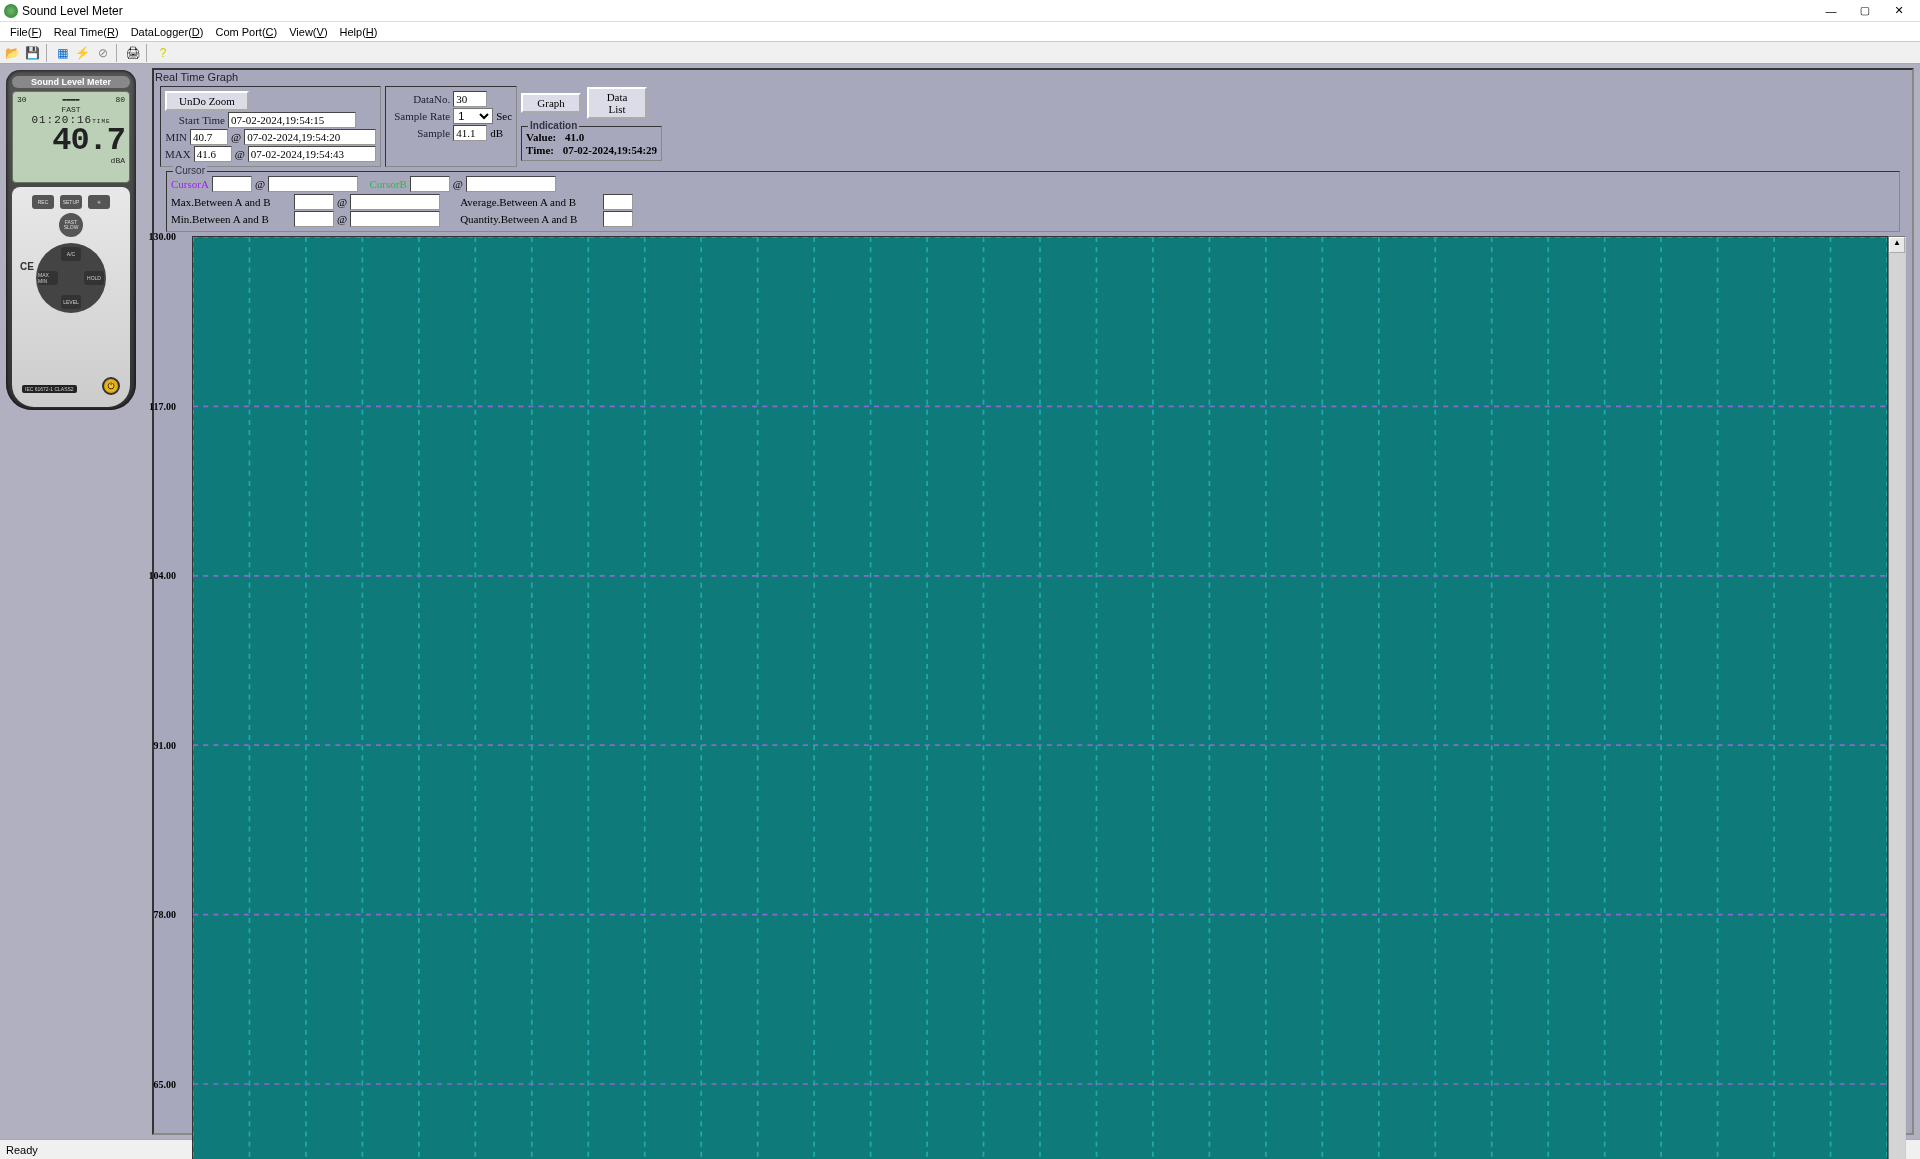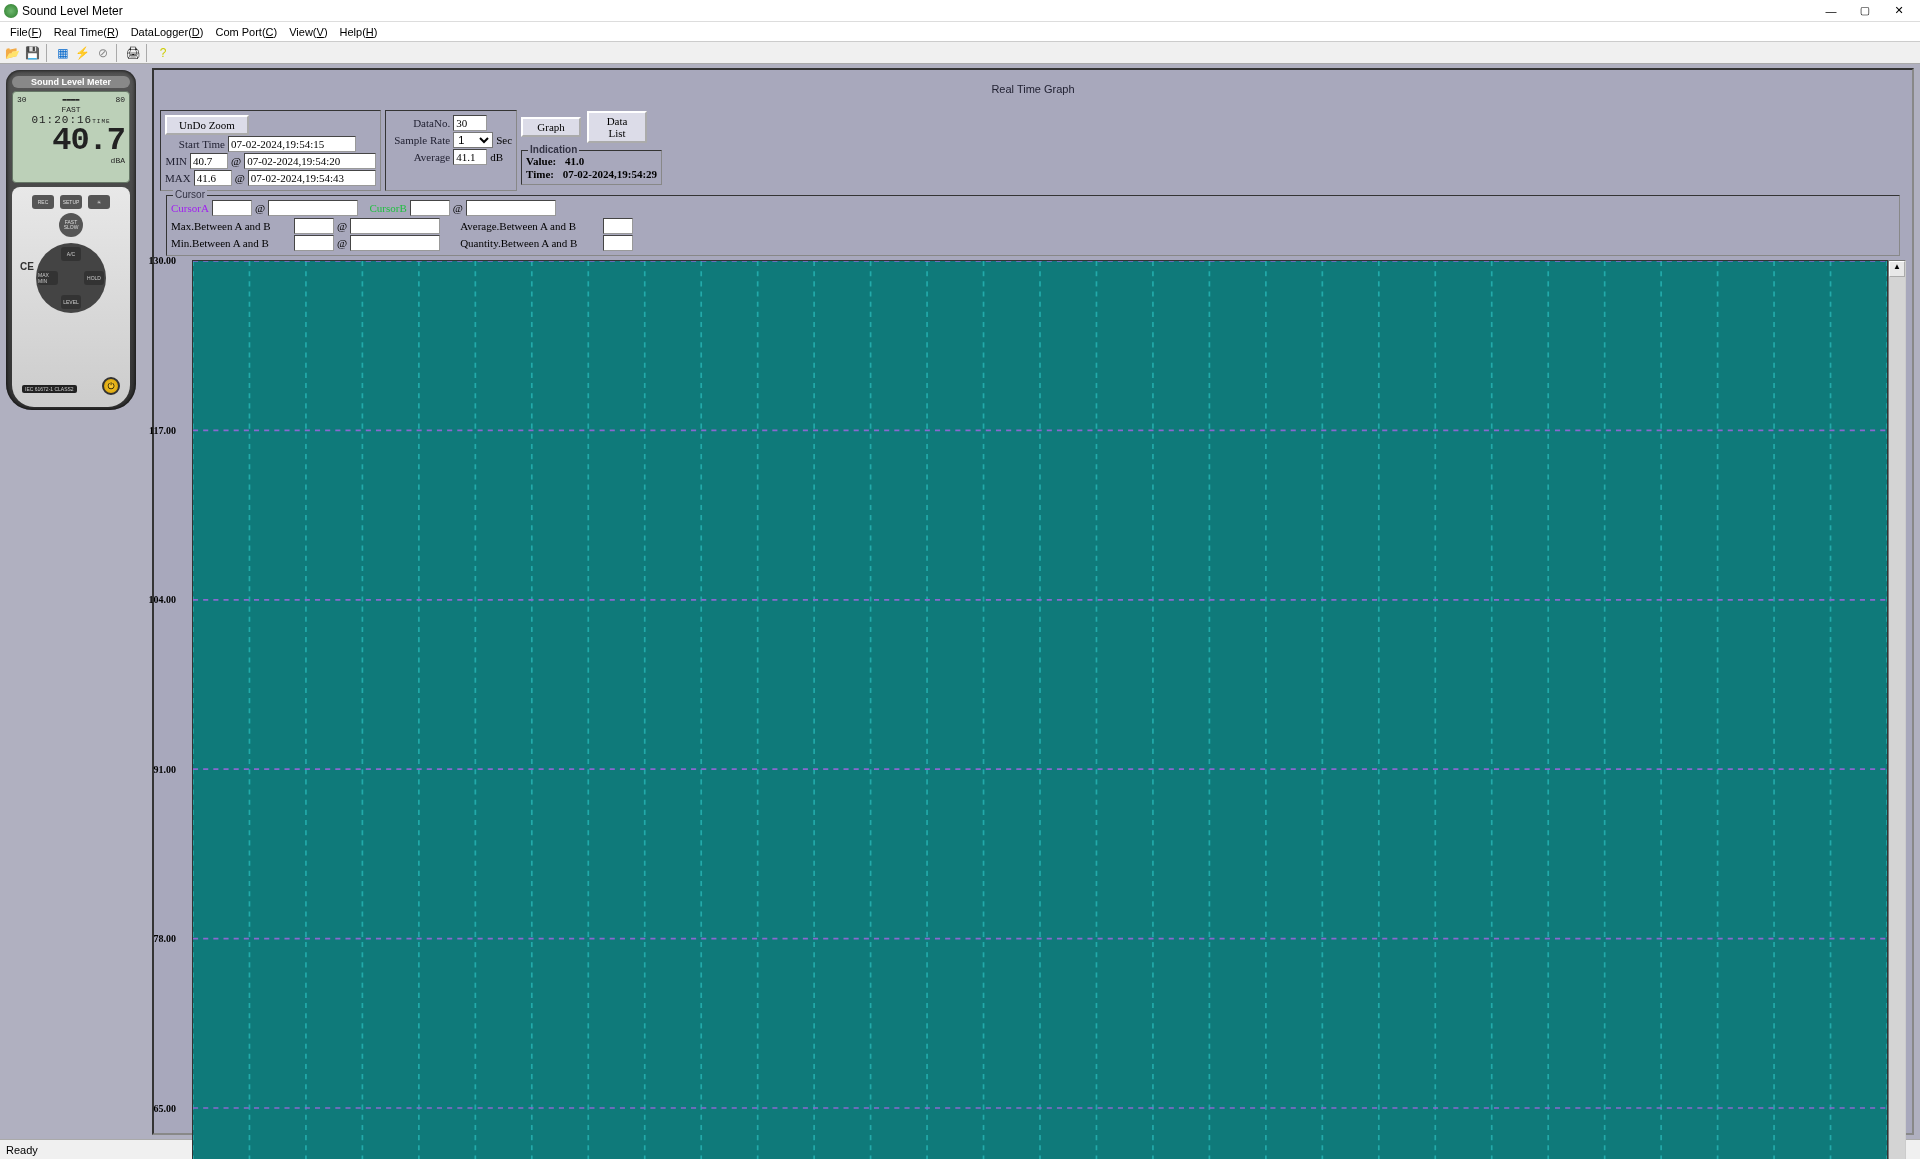--- a/index.html
+++ b/index.html
@@ -34,21 +34,21 @@
 .dev-btn { background:#555; color:#ddd; font-size:5px; border-radius:3px; display:flex; align-items:center; justify-content:center; text-align:center; line-height:1;}
 .dev-btn.tiny { width:22px; height:14px;}
 .dev-btn.round { width:24px; height:24px; border-radius:50%; font-size:5px;}
 .round-disc { width:70px; height:70px; border-radius:50%; background:#444; margin:6px auto; position:relative;}
 .round-disc .dbtn { position:absolute; width:20px;height:14px; background:#333; color:#ccc; font-size:5px; border-radius:3px; display:flex;align-items:center;justify-content:center;}
 .ce-mark { position:absolute; left:8px; top:74px; font-size:10px; font-weight:bold; color:#333;}
 .pwr-btn { position:absolute; right:10px; bottom:12px; width:18px;height:18px; border-radius:50%; background:radial-gradient(#ffcc33,#cc9900); border:2px solid #333; font-size:9px; display:flex;align-items:center;justify-content:center;}
 .dev-label { position:absolute; bottom:14px; left:10px; font-size:5px; color:#ccc; background:#222; padding:1px 3px; border-radius:2px;}
 
 .graph-frame { flex:1; margin:4px 6px 4px 2px; background:#a8a8bc; border:2px inset #888; display:flex; flex-direction:column; }
-.graph-title { text-align:center; font-size:11px; padding:13px; color:#223;}
+.graph-title { font-size:11px; padding:1px; color:#223;}
 .controls { display:flex; gap:4px; padding:2px 6px; }
 .group { border:1px inset #888; padding:3px 4px; background:#a8a8bc; position:relative; font-size:11px; }
 .group legend { position:absolute; top:-7px; left:6px; font-size:10px; background:#a8a8bc; padding:0 2px; color:#334;}
 .btn3d { background:#dcdce8; border:2px outset #fff; padding:2px 12px; font-size:11px; cursor:pointer; font-family:"Times New Roman",serif;}
 .field-row { display:flex; align-items:center; gap:3px; margin:1px 0; font-family:"Times New Roman",serif; font-size:11px;}
 .field-row .lbl { min-width:60px; text-align:right; color:#223;}
 .txt-in { background:#fff; border:1px inset #999; padding:1px 2px; font-size:11px; font-family:"Times New Roman",serif; height:16px;}
 .sel { background:#fff; border:1px solid #777; font-size:11px; height:16px;}
 .cursor-a { color:#a020f0;}
 .cursor-b { color:#20c040;}
@@ -171,21 +171,21 @@
         <div class="field-row">
           <span class="lbl">DataNo.</span>
           <input class="txt-in" style="width: 34px;" readonly="" value="30">
         </div>
         <div class="field-row">
           <span class="lbl">Sample Rate</span>
           <select class="sel" style="width:40px;"><option>1</option></select>
           <span>Sec</span>
         </div>
         <div class="field-row">
-          <span class="lbl">Average</span>
+          <span class="lbl">Sample</span>
           <input class="txt-in" style="width: 34px;" readonly="" value="41.1">
           <span>dB</span>
         </div>
       </div>
 
       <div style="flex:0 0 auto; display:flex; flex-direction:column; gap:2px;">
         <div class="field-row" style="gap:6px;">
           <button class="btn3d" style="width:60px;">Graph</button>
           <button class="btn3d" style="width:60px;">Data List</button>
         </div>

